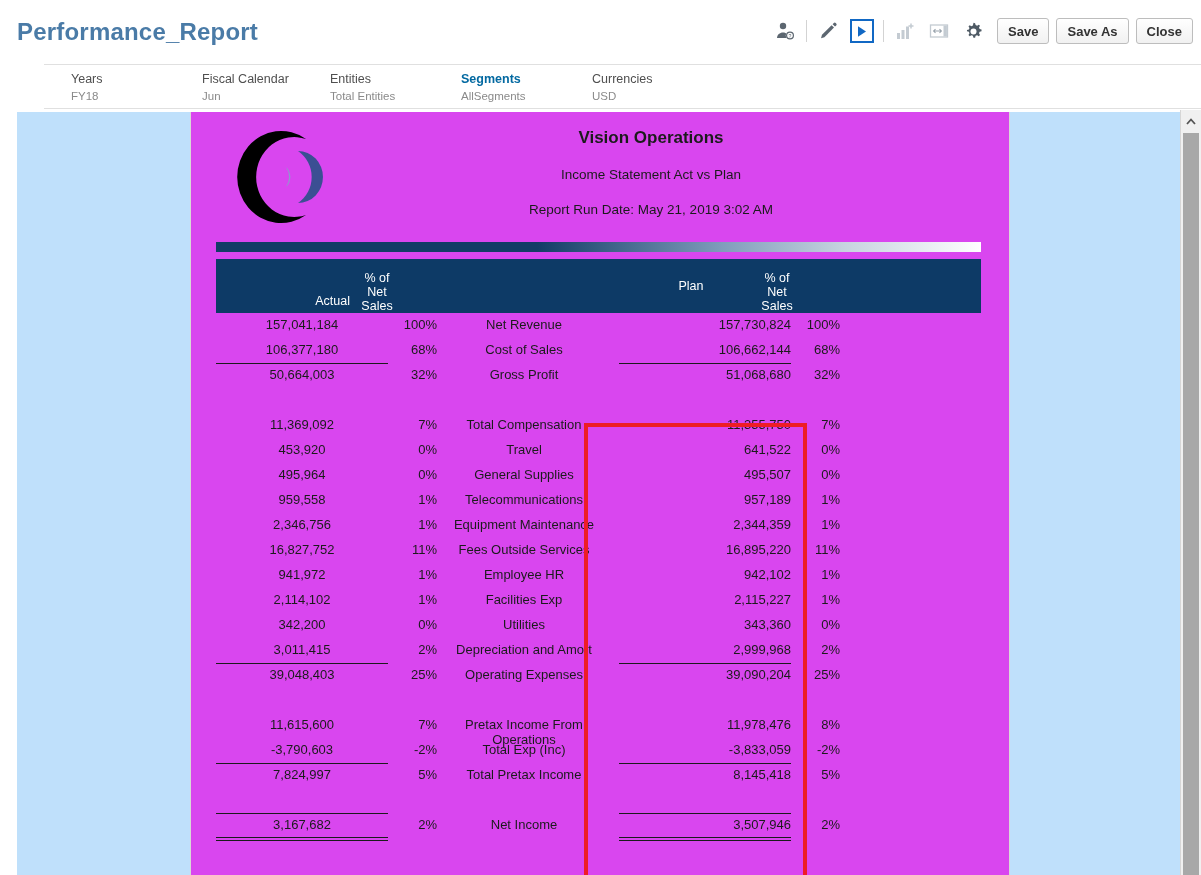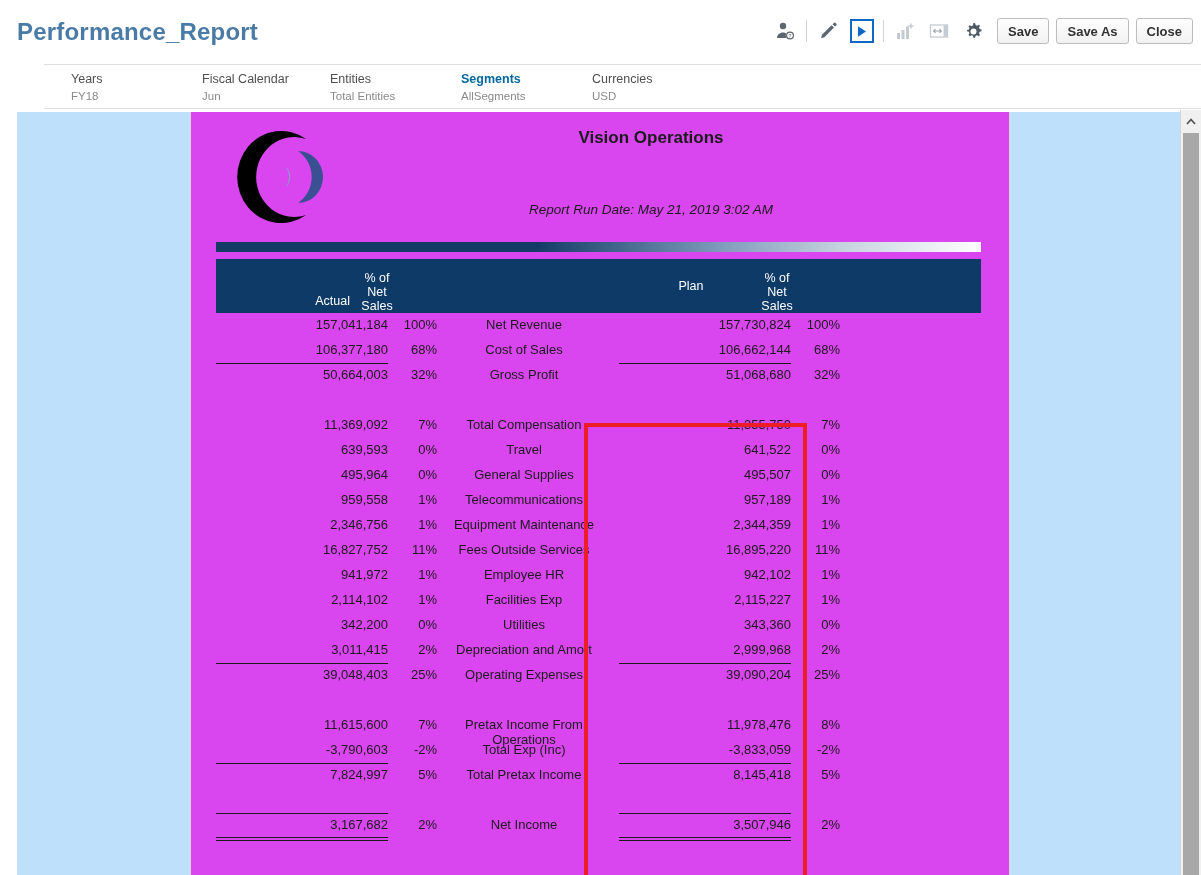--- a/index.html
+++ b/index.html
@@ -112,21 +112,21 @@
   #rpt-title {
     position: absolute; left: 115px; top: 16px; width: 690px;
     text-align: center; font-size: 17px; font-weight: bold; color: #1b1b1b;
   }
   #rpt-sub {
     position: absolute; left: 115px; top: 55px; width: 690px;
     text-align: center; font-size: 13.5px; color: #1b1b1b;
   }
   #rpt-date {
     position: absolute; left: 115px; top: 90px; width: 690px;
-    text-align: center; font-size: 13.5px; color: #1b1b1b; font-style: italic;
+    text-align: center; font-size: 13.5px; color: #1b1b1b;
   }
   #grad-bar {
     position: absolute; left: 25px; top: 130px; width: 765px; height: 10px;
     background: linear-gradient(to right, #123c66 0%, #123c66 42%, #7f9cbb 66%, #c6d3df 82%, #ffffff 100%);
   }
 
   
   #tbl { position: absolute; left: 25px; top: 147px; width: 765px; }
   #thead {
     position: relative; height: 54px; background: #0d3a66; color: #ffffff;
@@ -134,21 +134,21 @@
   .th {
     position: absolute; font-size: 12.5px; line-height: 14px;
   }
   #th-actual { left: 24px;  top: 20px; width: 110px; text-align: right; margin-top: 15px; }
   #th-pct1   { left: 130px; top: 12px; width: 62px;  text-align: center; }
   #th-plan   { left: 420px; top: 20px; width: 110px; text-align: center; }
   #th-pct2   { left: 530px; top: 12px; width: 62px;  text-align: center; }
 
   .row { position: relative; height: 25px; }
   .c { position: absolute; font-size: 13px; color: #1b1b1b; top: 4px; }
-  .c-actual { left: 0px;   width: 172px; text-align: right; }
+  .c-actual { left: 0px;   width: 172px; text-align: center; }
   .c-pct1   { left: 176px; width: 45px;  text-align: right; }
   .c-label  { left: 223px; width: 170px; text-align: center; }
   .c-plan   { left: 403px; width: 172px; text-align: right; }
   .c-pct2   { left: 579px; width: 45px;  text-align: right; }
 
   
   .rule-top-l, .rule-top-r, .rule-dbl-l, .rule-dbl-r {
     position: absolute; height: 0;
   }
   .rule-top-l { left: 0px;   width: 172px; border-top: 1px solid #1b1b1b; top: 0; }
@@ -278,20 +278,21 @@
 
       <div id="logo">
         <svg width="100" height="104" viewBox="0 0 100 104">
           <path d="M78 14 A44 46 0 1 0 78 90 A38 40 0 1 1 78 14 Z" fill="#000000"></path>
           <path d="M70 26 A30 31 0 0 1 70 78 A24 25 0 0 0 70 26 Z" fill="#3b4f93"></path>
           <path d="M58 42 A16 17 0 0 1 58 62 A12 13 0 0 0 58 42 Z" fill="#8d9ccb"></path>
         </svg>
       </div>
 
       <div id="rpt-title">Vision Operations</div>
+      <div id="rpt-sub">Income Statement Act vs Plan</div>
       <div id="rpt-date">Report Run Date: May 21, 2019 3:02 AM</div>
 
       <div id="grad-bar"></div>
 
       <div id="tbl">
 
         <div id="thead">
           <div class="th" id="th-actual">Actual</div>
           <div class="th" id="th-pct1">
             <div>% of</div>
@@ -332,21 +333,21 @@
             </div>
             <div class="row" style="height: 25px;"></div>
             <div class="row">
               <div class="c c-actual">11,369,092</div>
               <div class="c c-pct1">7%</div>
               <div class="c c-label">Total Compensation</div>
               <div class="c c-plan">11,355,750</div>
               <div class="c c-pct2">7%</div>
             </div>
             <div class="row">
-              <div class="c c-actual">639,593</div>
+              <div class="c c-actual">453,920</div>
               <div class="c c-pct1">0%</div>
               <div class="c c-label">Travel</div>
               <div class="c c-plan">641,522</div>
               <div class="c c-pct2">0%</div>
             </div>
             <div class="row">
               <div class="c c-actual">495,964</div>
               <div class="c c-pct1">0%</div>
               <div class="c c-label">General Supplies</div>
               <div class="c c-plan">495,507</div>

